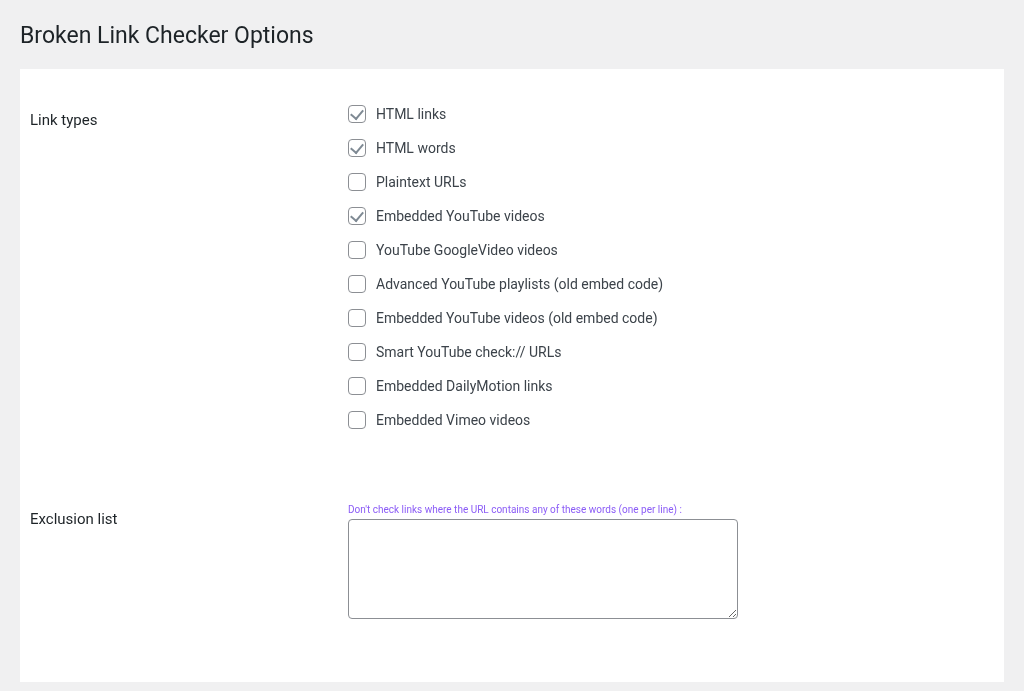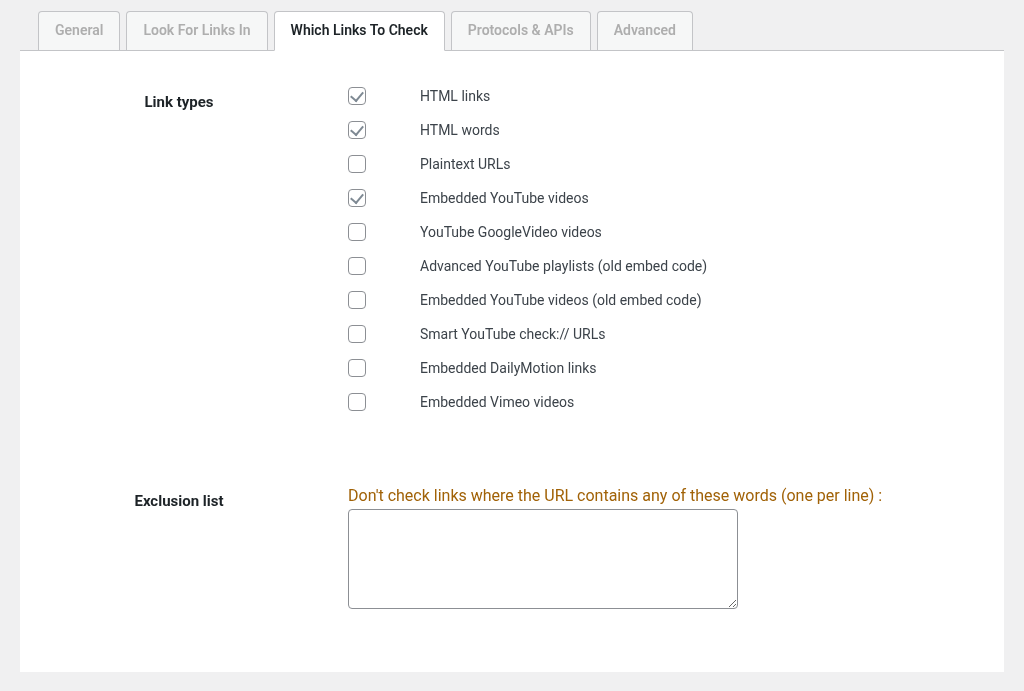--- a/index.html
+++ b/index.html
@@ -50,39 +50,38 @@
     .panel {
       background: #fff;
       padding: 24px 8px 40px 8px;
       border-left: none;
     }
     table.form-table {
       width: 100%;
       border-collapse: collapse;
     }
     table.form-table > tbody > tr > th {
-      text-align: center;
+      text-align: left;
       vertical-align: top;
       width: 310px;
       padding: 18px 10px 20px 2px;
       font-size: 15px;
-      font-weight: 700;
+      font-weight: 400;
       color: #1d2327;
     }
     table.form-table > tbody > tr > td {
       vertical-align: top;
       padding: 12px 10px 20px 10px;
       font-size: 14px;
     }
     .check-row {
       display: flex;
       align-items: flex-start;
       margin-bottom: 16px;
       line-height: 18px;
-      gap: 44px;
     }
     .check-row:last-child { margin-bottom: 11px; }
     .checkbox {
       width: 18px;
       height: 18px;
       border: 1px solid #8c8f94;
       border-radius: 4px;
       margin-right: 10px;
       flex-shrink: 0;
       position: relative;
@@ -99,42 +98,42 @@
       border: solid #7e8993;
       border-width: 0 2px 2px 0;
       transform: rotate(40deg);
     }
     .check-label {
       color: #3c434a;
       font-size: 14px;
       cursor: pointer;
     }
     .excl-desc {
-      color: #a16207;
-      font-size: 16px;
+      color: #8b5cf6;
+      font-size: 10px;
       margin-bottom: 4px;
     }
     textarea.excl {
       width: 390px;
       height: 100px;
       border: 1px solid #8c8f94;
       border-radius: 4px;
       padding: 6px 8px;
       font-family: inherit;
       font-size: 14px;
       resize: both;
     }
     .sr-gap { height: 28px; }
   </style>
 </head>
 <body>
 
 <div class="wrap">
+  <h1 class="page-title">Broken Link Checker Options</h1>
 
-  <div class="nav-tab-wrapper"><span class="nav-tab">General</span><span class="nav-tab">Look For Links In</span><span class="nav-tab active">Which Links To Check</span><span class="nav-tab">Protocols &amp; APIs</span><span class="nav-tab">Advanced</span></div>
 
   <div class="panel">
     <table class="form-table">
         <tbody>
 
       <tr>
         <th>Link types</th>
         <td>
               <div class="check-row">
                 <span class="checkbox checked"></span>

